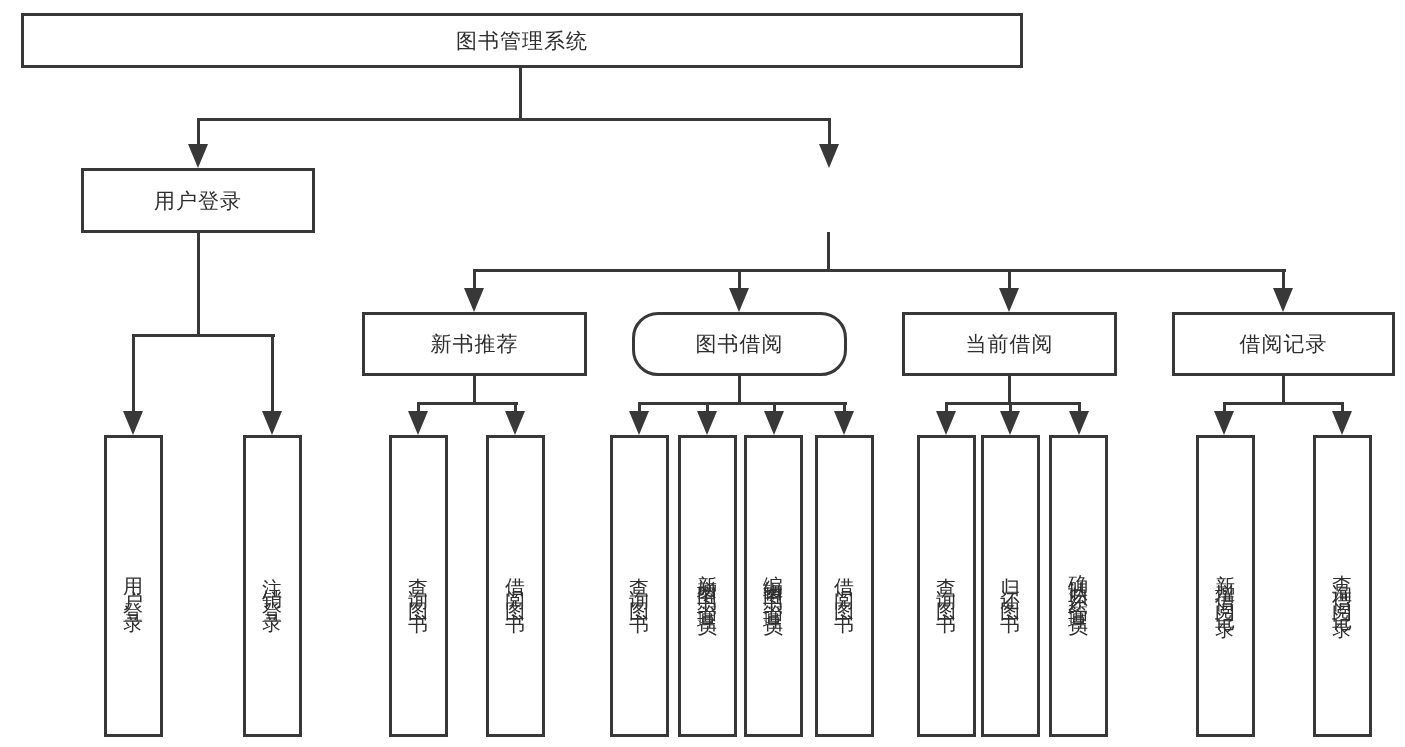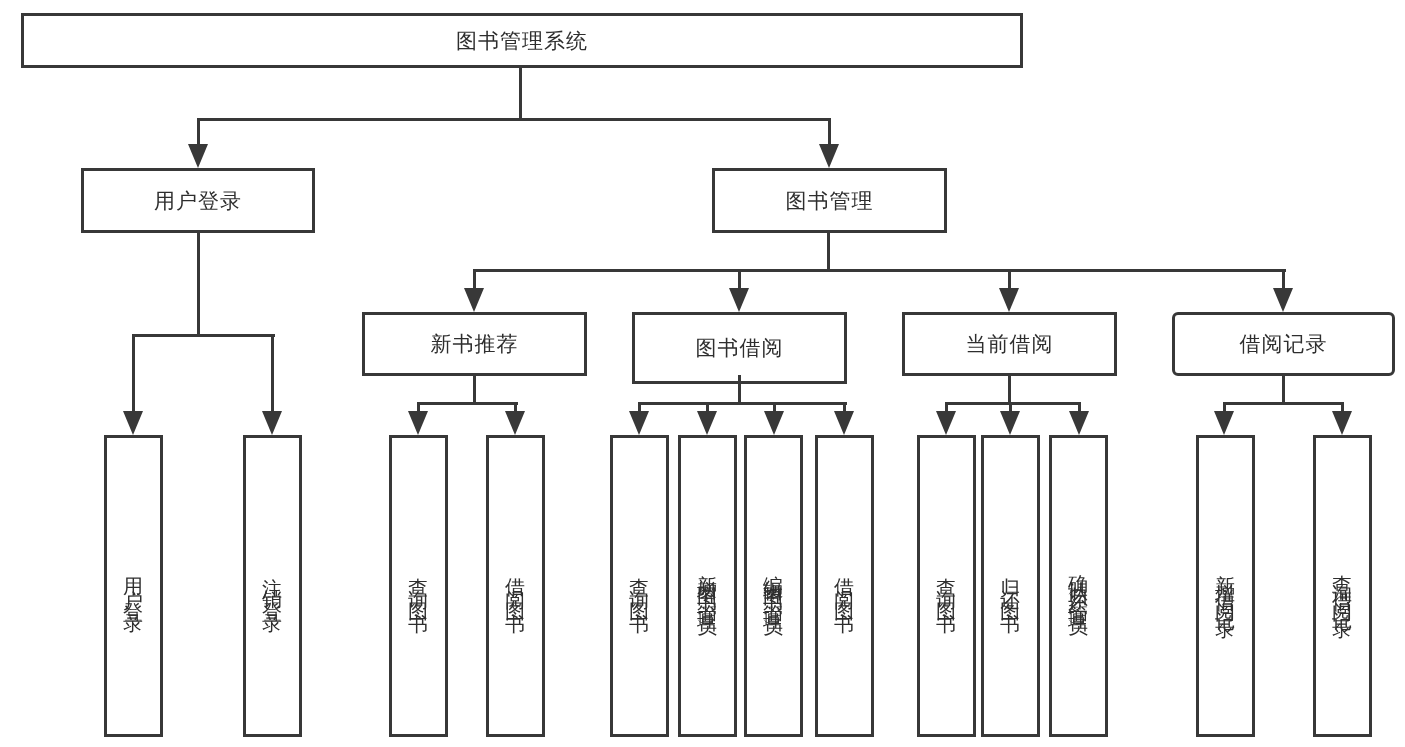--- a/index.html
+++ b/index.html
@@ -45,34 +45,31 @@
 
 <div class="canvas">
 
   <div class="node h" style="left:21px;top:13px;width:1002px;height:55px;">
     <span>图书管理系统</span>
   </div>
 
   <div class="node h" style="left:81px;top:168px;width:234px;height:65px;">
     <span>用户登录</span>
   </div>
-  <div class="node h" style="left:712px;top:168px;width:235px;height:65px;">
-    <span>图书管理</span>
-  </div>
 
   <div class="node h" style="left:362px;top:312px;width:225px;height:64px;">
     <span>新书推荐</span>
   </div>
-  <div class="node h" style="left:632px;top:312px;width:215px;height:72px;">
+  <div class="node h" style="left:632px;top:312px;width:215px;height:64px;border-radius:26px;">
     <span>图书借阅</span>
   </div>
   <div class="node h" style="left:902px;top:312px;width:215px;height:64px;justify-content:center;">
     <span>当前借阅</span>
   </div>
-  <div class="node h" style="left:1172px;top:312px;width:223px;height:64px;border-radius:6px;">
+  <div class="node h" style="left:1172px;top:312px;width:223px;height:64px;">
     <span>借阅记录</span>
   </div>
 
   <div class="node v ls4" style="left:104px;">
     <span>用户登录</span>
   </div>
   <div class="node v ls4" style="left:243px;">
     <span>注销登录</span>
   </div>
 

